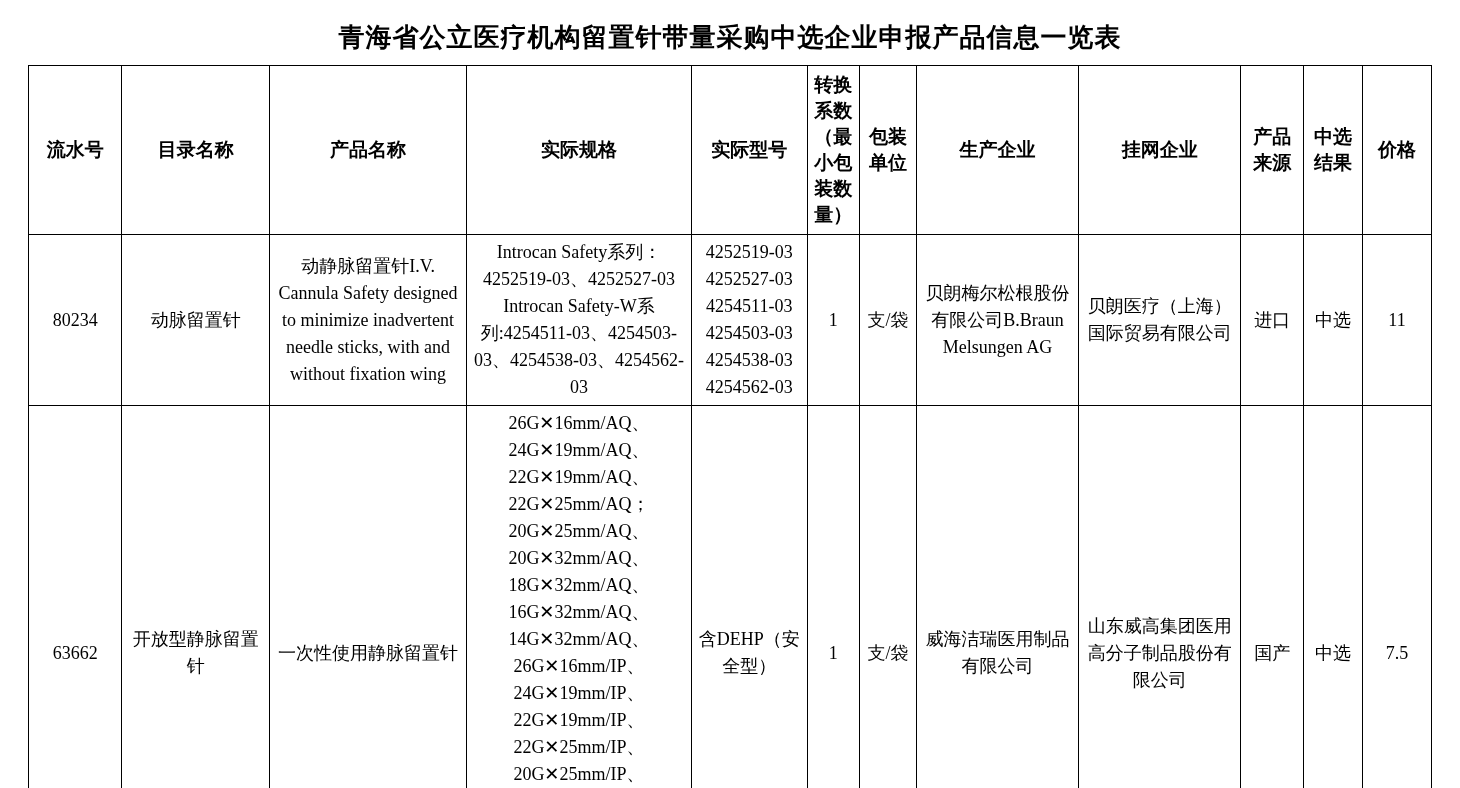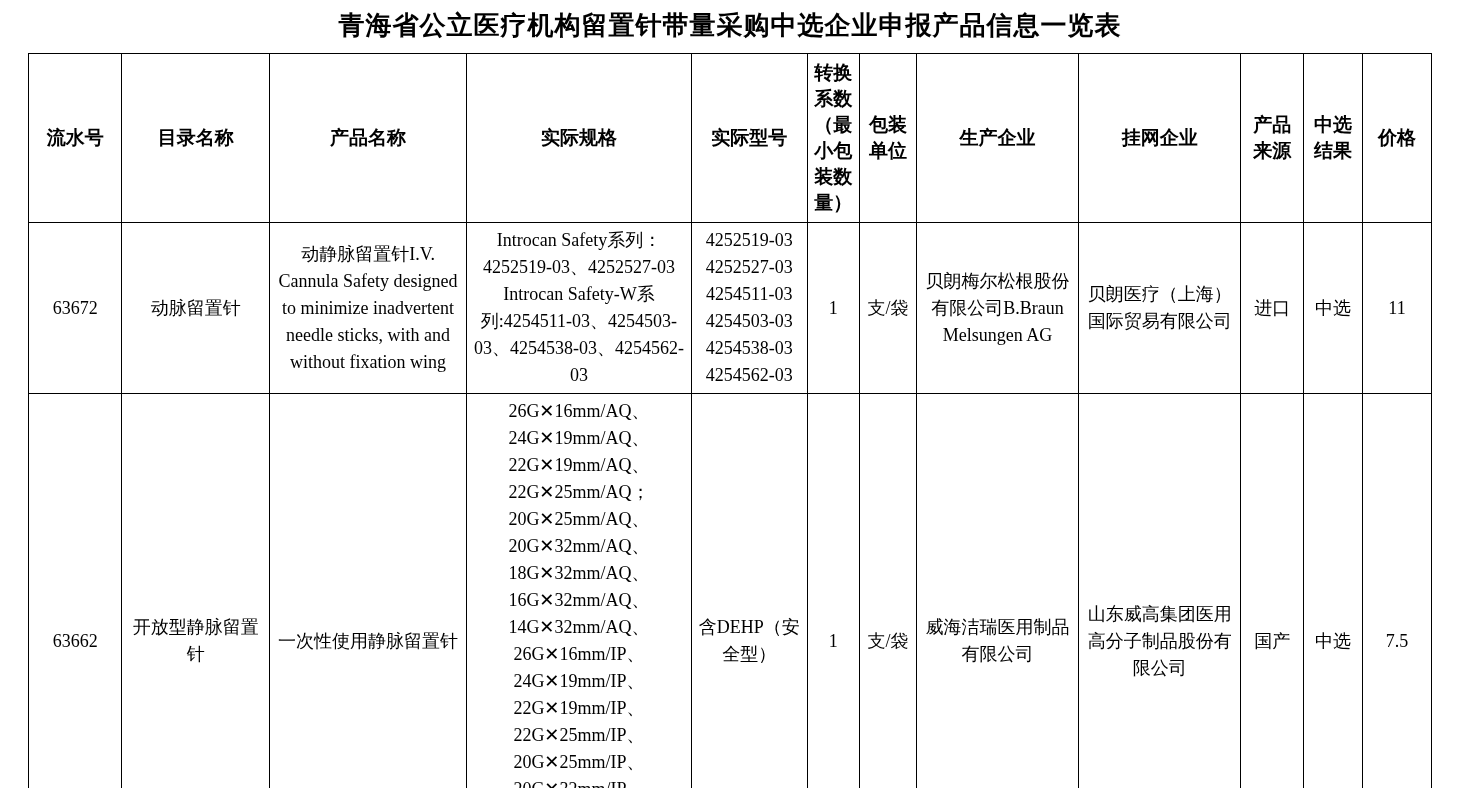--- a/index.html
+++ b/index.html
@@ -18,21 +18,21 @@
     position: relative;
     width: 1460px;
     height: 788px;
     box-sizing: border-box;
   }
   .doc-title {
     text-align: center;
     font-size: 26px;
     font-weight: bold;
     letter-spacing: 1px;
-    padding-top: 8px;
+    padding-top: 20px;
     padding-bottom: 10px;
     font-family: "Liberation Serif", "DejaVu Serif", serif;
   }
   table.main-table {
     border-collapse: collapse;
     margin: 0 auto;
     width: 1404px;
     table-layout: fixed;
     background: #fff;
   }
@@ -118,21 +118,21 @@
         <th>包装单位</th>
         <th>生产企业</th>
         <th>挂网企业</th>
         <th>产品来源</th>
         <th>中选结果</th>
         <th>价格</th>
       </tr>
     </thead>
     <tbody>
       <tr class="row-tall-1">
-        <td class="c-serial">63672</td>
+        <td class="c-serial">80234</td>
         <td class="c-catalog">动脉留置针</td>
         <td class="c-prodname mono-ish">动静脉留置针I.V. Cannula Safety designed to minimize inadvertent needle sticks, with and without fixation wing</td>
         <td class="c-spec mono-ish">Introcan Safety系列：4252519-03、4252527-03 Introcan Safety-W系列:4254511-03、4254503-03、4254538-03、4254562-03</td>
         <td class="c-model mono-ish-sm nowrap-cell">4252519-03
 4252527-03
 4254511-03
 4254503-03
 4254538-03
 4254562-03</td>
         <td class="c-ratio">1</td>

